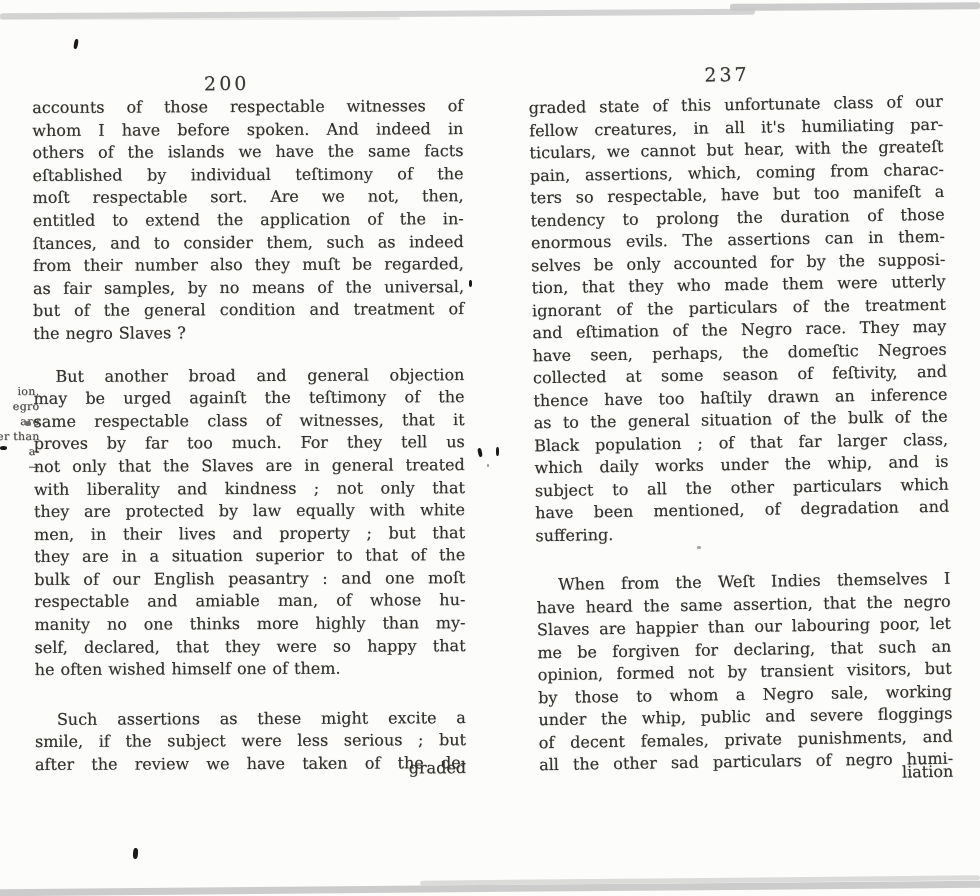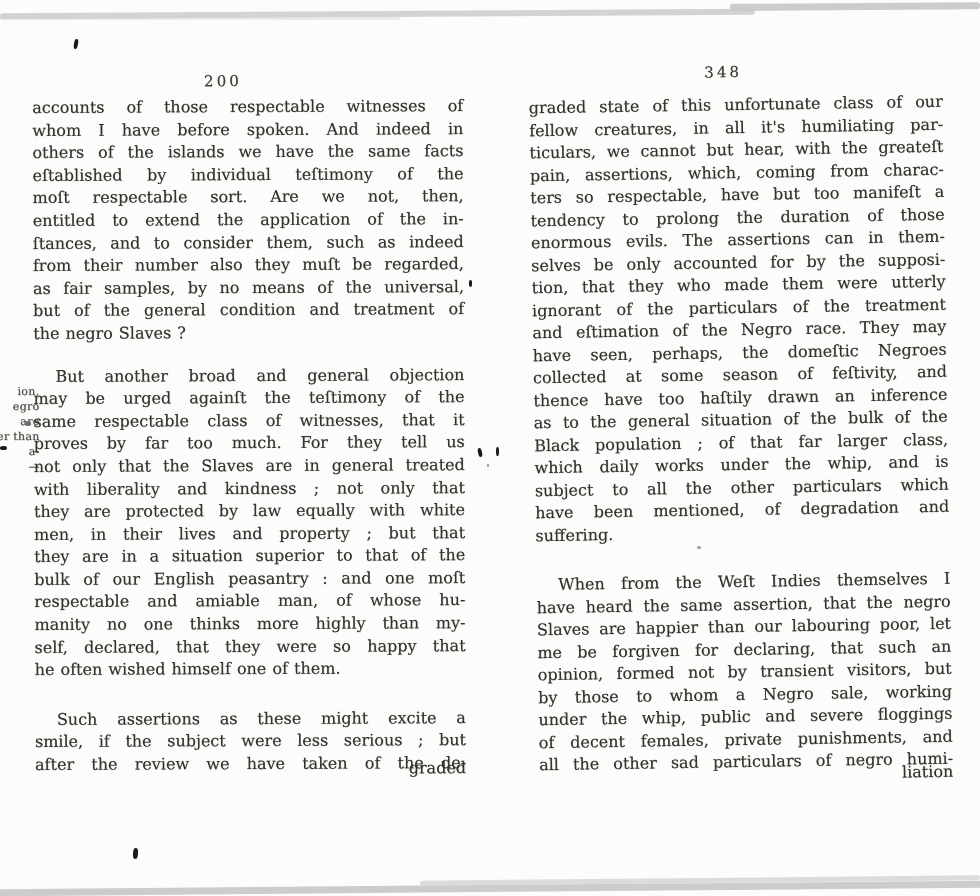--- a/index.html
+++ b/index.html
@@ -6,21 +6,21 @@
   body{width:980px;height:896px;overflow:hidden;background:#fbfbf9;
        font-family:"DejaVu Serif", serif;}
   .canvas{position:relative;width:980px;height:896px;overflow:hidden;background:#fcfcfa;}
 
   
   .page{position:absolute;color:#34322f;
         text-shadow:0.2px 0.2px 0.7px rgba(46,44,41,0.5);}
   .left-page{left:32px;top:64px;width:431px;transform:rotate(-0.25deg);}
   .right-page{left:528px;top:56px;width:414px;transform:rotate(-0.9deg);transform-origin:50% 40%;}
 
-  .page-number{position:absolute;font-size:15px;letter-spacing:3px;color:#3c3a36;}
+  .page-number{position:absolute;font-size:19px;letter-spacing:3px;color:#3c3a36;}
   .left-page .page-number{left:172px;top:8px;}
   .right-page .page-number{left:176px;top:7px;}
 
   .text-block{position:absolute;left:0;width:100%;}
   .left-page .text-block{top:32px;}
   .right-page .text-block{top:38px;}
 
   .line{font-size:16px;line-height:22.6px;text-align:justify;text-align-last:justify;
         word-spacing:1px;}
   .right-page .line{line-height:22.5px;}
@@ -110,21 +110,21 @@
           <div class="line">smile, if the subject were less serious ; but</div>
           <div class="line">after the review we have taken of the de-</div>
         </div>
       </div>
     <div class="text-block-after" style="position:absolute;left:0;top:694px;width:100%;">
       <div class="catchword">graded</div>
     </div>
   </div>
 
   <div class="page right-page">
-    <div class="page-number">348</div>
+    <div class="page-number">237</div>
     <div class="text-block">
         <div class="para">
           <div class="line">graded state of this unfortunate class of our</div>
           <div class="line">fellow creatures, in all it's humiliating par-</div>
           <div class="line">ticulars, we cannot but hear, with the greateſt</div>
           <div class="line">pain, assertions, which, coming from charac-</div>
           <div class="line">ters so respectable, have but too manifeſt a</div>
           <div class="line">tendency to prolong the duration of those</div>
           <div class="line">enormous evils. The assertions can in them-</div>
           <div class="line">selves be only accounted for by the supposi-</div>

